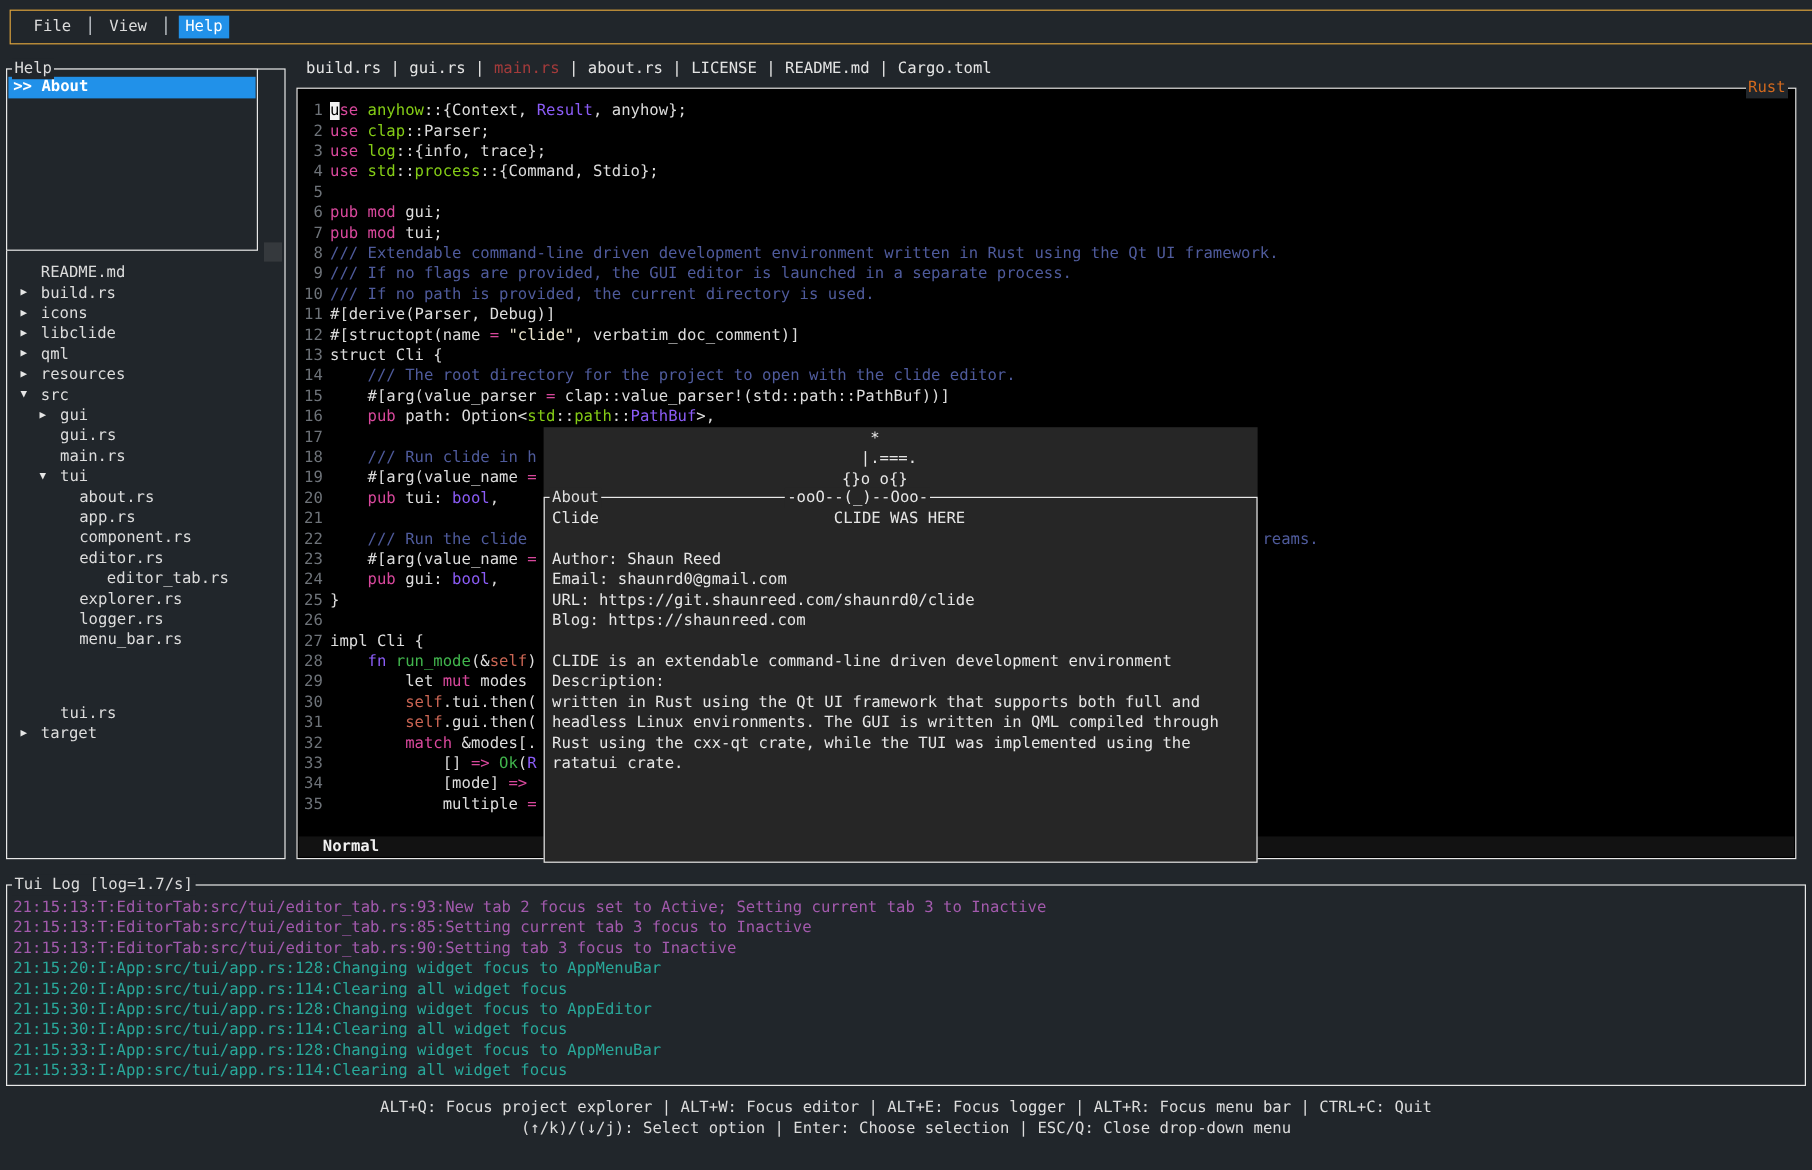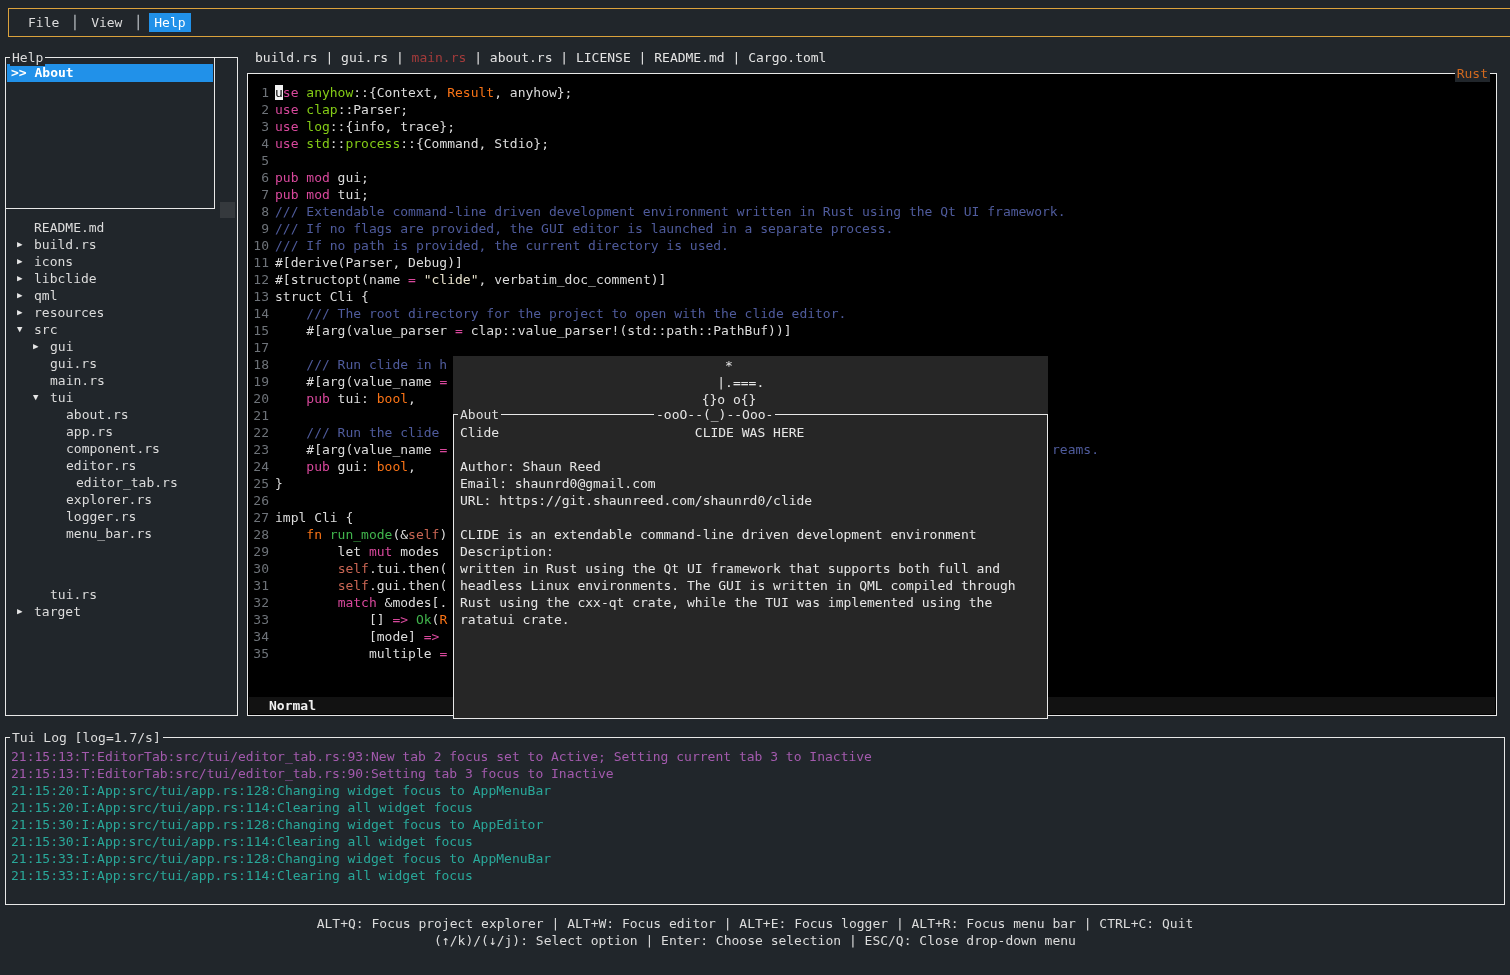--- a/index.html
+++ b/index.html
@@ -27,21 +27,21 @@
   #dropdown{left:5px;top:57px;width:208px;height:150px;background:#21262b;z-index:20;}
   .dd-item{margin:6px 1px 0 1px;height:18px;line-height:18px;padding-left:4px;white-space:pre;}
   .dd-item.selected{background:#2191e9;color:#fff;font-weight:bold;}
   #scroll-thumb{left:220px;top:202px;width:15px;height:16px;background:#35393d;z-index:21;}
   
   #editor{left:247px;top:73px;width:1248px;height:641px;background:#000;}
   #editor .btitle{left:auto;right:6px;color:#d2691e;}
   #code{position:absolute;left:1px;top:10px;right:1px;}
   .cl{height:17px;white-space:pre;}
   .lnum{display:inline-block;width:20px;text-align:right;color:#6e7379;margin-right:6px;}
-  .sg-kw{color:#d8489c;} .sg-md{color:#84cc16;} .sg-ty{color:#f97316;}
+  .sg-kw{color:#d8489c;} .sg-md{color:#84cc16;} .sg-ty{color:#8b5cf6;}
   .sg-cm{color:#4f5b9c;} .sg-pl{color:#dcdcdc;} .sg-fn{color:#41b54d;}
   .sg-sf{color:#c96553;} .sg-st{color:#e8e2cc;}
   .sg-cur{background:#f2f2f2;color:#000;}
   #frag-right{position:absolute;left:804px;top:367px;color:#4f5b9c;white-space:pre;}
   #statusline{position:absolute;left:1px;right:1px;bottom:1px;height:17px;background:#121212;}
   #mode{padding-left:20px;font-weight:bold;color:#f0f0f0;white-space:pre;}
   
   #about-popup{left:453px;top:356px;width:595px;height:363px;background:#262626;z-index:10;}
   #about-art{position:absolute;left:6px;top:1px;margin:0;font:inherit;color:#e6e6e6;white-space:pre;}
   #about-box{position:absolute;left:0;top:58px;right:0;bottom:0;border:1px solid #e8e8e8;}
@@ -82,21 +82,21 @@
       <div class="trow" style="padding-left: 10px;"><span class="arrow">▶</span><span>resources</span></div>
       <div class="trow" style="padding-left: 10px;"><span class="arrow">▼</span><span>src</span></div>
       <div class="trow" style="padding-left: 26px;"><span class="arrow">▶</span><span>gui</span></div>
       <div class="trow" style="padding-left: 26px;"><span class="arrow"></span><span>gui.rs</span></div>
       <div class="trow" style="padding-left: 26px;"><span class="arrow"></span><span>main.rs</span></div>
       <div class="trow" style="padding-left: 26px;"><span class="arrow">▼</span><span>tui</span></div>
       <div class="trow" style="padding-left: 42px;"><span class="arrow"></span><span>about.rs</span></div>
       <div class="trow" style="padding-left: 42px;"><span class="arrow"></span><span>app.rs</span></div>
       <div class="trow" style="padding-left: 42px;"><span class="arrow"></span><span>component.rs</span></div>
       <div class="trow" style="padding-left: 42px;"><span class="arrow"></span><span>editor.rs</span></div>
-      <div class="trow" style="padding-left: 52px;"><span class="arrow"></span><span>editor_tab.rs</span></div>
+      <div class="trow" style="padding-left: 65px;"><span class="arrow"></span><span>editor_tab.rs</span></div>
       <div class="trow" style="padding-left: 42px;"><span class="arrow"></span><span>explorer.rs</span></div>
       <div class="trow" style="padding-left: 42px;"><span class="arrow"></span><span>logger.rs</span></div>
       <div class="trow" style="padding-left: 42px;"><span class="arrow"></span><span>menu_bar.rs</span></div>
       <div class="trow" style="padding-left: 26px; margin-top: 44px;"><span class="arrow"></span><span>tui.rs</span></div>
       <div class="trow" style="padding-left: 10px;"><span class="arrow">▶</span><span>target</span></div>
     </div>
 </div>
 
 <div id="dropdown" class="box">
   <span class="btitle">Help</span>
@@ -117,20 +117,21 @@
       <div class="cl"><span class="lnum">6</span><span class="sg-kw">pub</span><span class="sg-pl"> </span><span class="sg-kw">mod</span><span class="sg-pl"> gui;</span></div>
       <div class="cl"><span class="lnum">7</span><span class="sg-kw">pub</span><span class="sg-pl"> </span><span class="sg-kw">mod</span><span class="sg-pl"> tui;</span></div>
       <div class="cl"><span class="lnum">8</span><span class="sg-cm">/// Extendable command-line driven development environment written in Rust using the Qt UI framework.</span></div>
       <div class="cl"><span class="lnum">9</span><span class="sg-cm">/// If no flags are provided, the GUI editor is launched in a separate process.</span></div>
       <div class="cl"><span class="lnum">10</span><span class="sg-cm">/// If no path is provided, the current directory is used.</span></div>
       <div class="cl"><span class="lnum">11</span><span class="sg-pl">#[derive(Parser, Debug)]</span></div>
       <div class="cl"><span class="lnum">12</span><span class="sg-pl">#[structopt(name </span><span class="sg-kw">=</span><span class="sg-pl"> </span><span class="sg-st">"clide"</span><span class="sg-pl">, verbatim_doc_comment)]</span></div>
       <div class="cl"><span class="lnum">13</span><span class="sg-pl">struct Cli {</span></div>
       <div class="cl"><span class="lnum">14</span><span class="sg-cm">    /// The root directory for the project to open with the clide editor.</span></div>
       <div class="cl"><span class="lnum">15</span><span class="sg-pl">    #[arg(value_parser </span><span class="sg-kw">=</span><span class="sg-pl"> clap::value_parser!(std::path::PathBuf))]</span></div>
+      <div class="cl"><span class="lnum">16</span><span class="sg-pl">    </span><span class="sg-kw">pub</span><span class="sg-pl"> path: Option&lt;</span><span class="sg-md">std</span><span class="sg-pl">::</span><span class="sg-md">path</span><span class="sg-pl">::</span><span class="sg-ty">PathBuf</span><span class="sg-pl">&gt;,</span></div>
       <div class="cl"><span class="lnum">17</span></div>
       <div class="cl"><span class="lnum">18</span><span class="sg-cm">    /// Run clide in h</span></div>
       <div class="cl"><span class="lnum">19</span><span class="sg-pl">    #[arg(value_name </span><span class="sg-kw">=</span></div>
       <div class="cl"><span class="lnum">20</span><span class="sg-pl">    </span><span class="sg-kw">pub</span><span class="sg-pl"> tui: </span><span class="sg-ty">bool</span><span class="sg-pl">,</span></div>
       <div class="cl"><span class="lnum">21</span></div>
       <div class="cl"><span class="lnum">22</span><span class="sg-cm">    /// Run the clide </span></div>
       <div class="cl"><span class="lnum">23</span><span class="sg-pl">    #[arg(value_name </span><span class="sg-kw">=</span></div>
       <div class="cl"><span class="lnum">24</span><span class="sg-pl">    </span><span class="sg-kw">pub</span><span class="sg-pl"> gui: </span><span class="sg-ty">bool</span><span class="sg-pl">,</span></div>
       <div class="cl"><span class="lnum">25</span><span class="sg-pl">}</span></div>
       <div class="cl"><span class="lnum">26</span></div>
@@ -156,35 +157,37 @@
                                {}o o{}</pre>
   <div id="about-box">
     <span class="btitle">About</span>
     <span id="about-feet">-ooO--(_)--Ooo-</span>
     <div id="about-rows">
         <div class="arow">Clide                         CLIDE WAS HERE</div>
         <div class="arow"></div>
         <div class="arow">Author: Shaun Reed</div>
         <div class="arow">Email: shaunrd0@gmail.com</div>
         <div class="arow">URL: https://git.shaunreed.com/shaunrd0/clide</div>
+        <div class="arow">Blog: https://shaunreed.com</div>
         <div class="arow"></div>
         <div class="arow">CLIDE is an extendable command-line driven development environment</div>
         <div class="arow">Description:</div>
         <div class="arow">written in Rust using the Qt UI framework that supports both full and</div>
         <div class="arow">headless Linux environments. The GUI is written in QML compiled through</div>
         <div class="arow">Rust using the cxx-qt crate, while the TUI was implemented using the</div>
         <div class="arow">ratatui crate.</div>
       </div>
   </div>
 </div>
 
 <div id="logpanel" class="box">
   <span class="btitle">Tui Log [log=1.7/s]</span>
   <div id="logrows">
       <div class="lrow trace">21:15:13:T:EditorTab:src/tui/editor_tab.rs:93:New tab 2 focus set to Active; Setting current tab 3 to Inactive</div>
+      <div class="lrow trace">21:15:13:T:EditorTab:src/tui/editor_tab.rs:85:Setting current tab 3 focus to Inactive</div>
       <div class="lrow trace">21:15:13:T:EditorTab:src/tui/editor_tab.rs:90:Setting tab 3 focus to Inactive</div>
       <div class="lrow info">21:15:20:I:App:src/tui/app.rs:128:Changing widget focus to AppMenuBar</div>
       <div class="lrow info">21:15:20:I:App:src/tui/app.rs:114:Clearing all widget focus</div>
       <div class="lrow info">21:15:30:I:App:src/tui/app.rs:128:Changing widget focus to AppEditor</div>
       <div class="lrow info">21:15:30:I:App:src/tui/app.rs:114:Clearing all widget focus</div>
       <div class="lrow info">21:15:33:I:App:src/tui/app.rs:128:Changing widget focus to AppMenuBar</div>
       <div class="lrow info">21:15:33:I:App:src/tui/app.rs:114:Clearing all widget focus</div>
     </div>
 </div>
 

